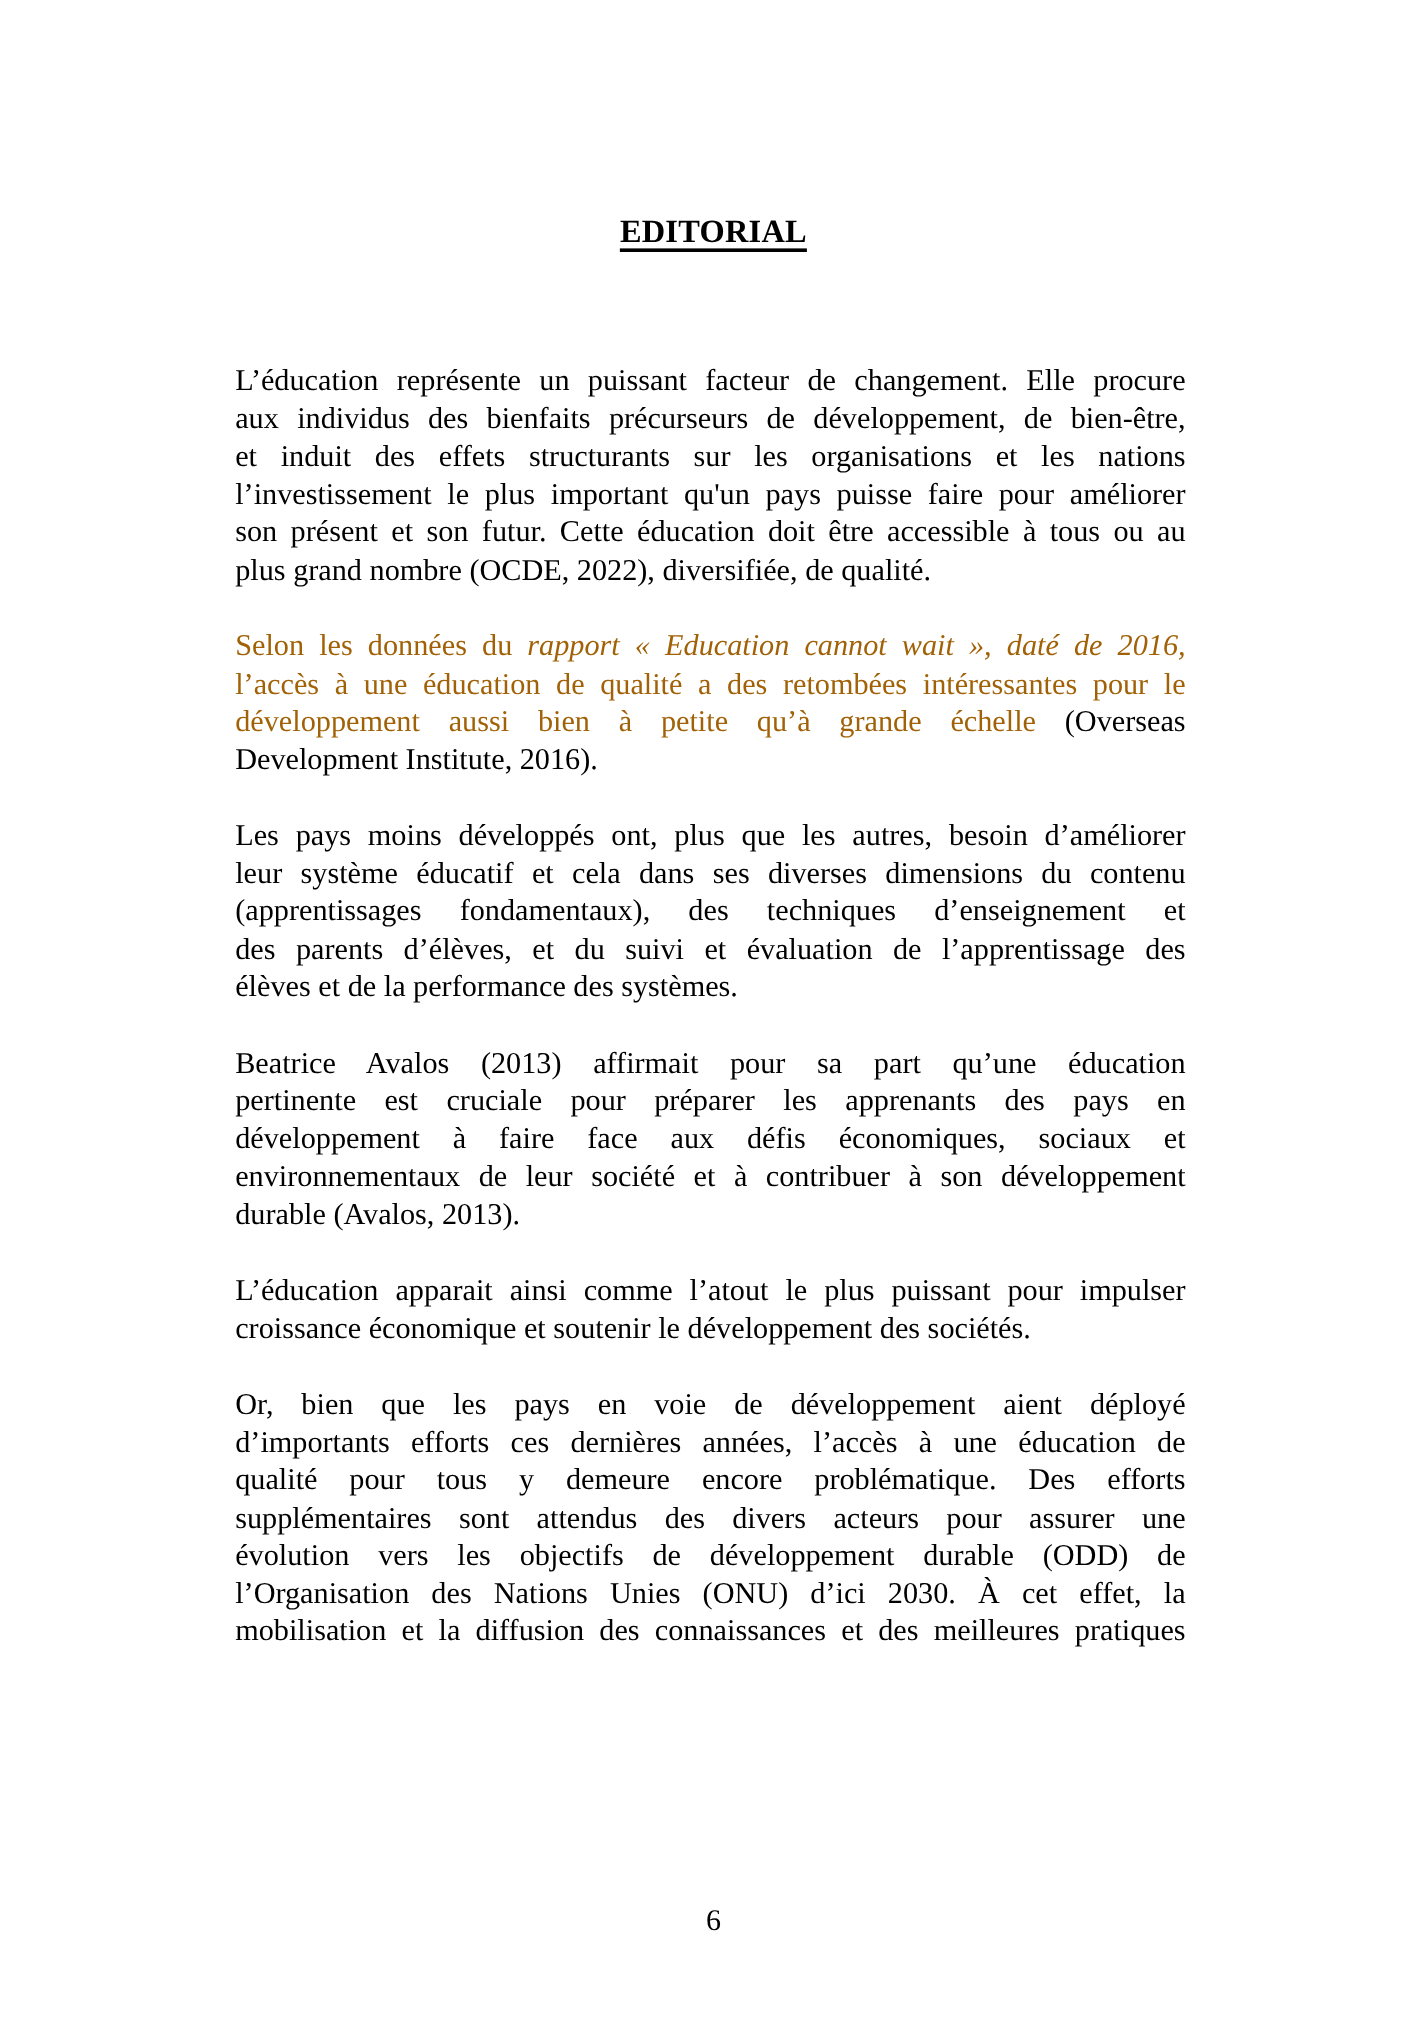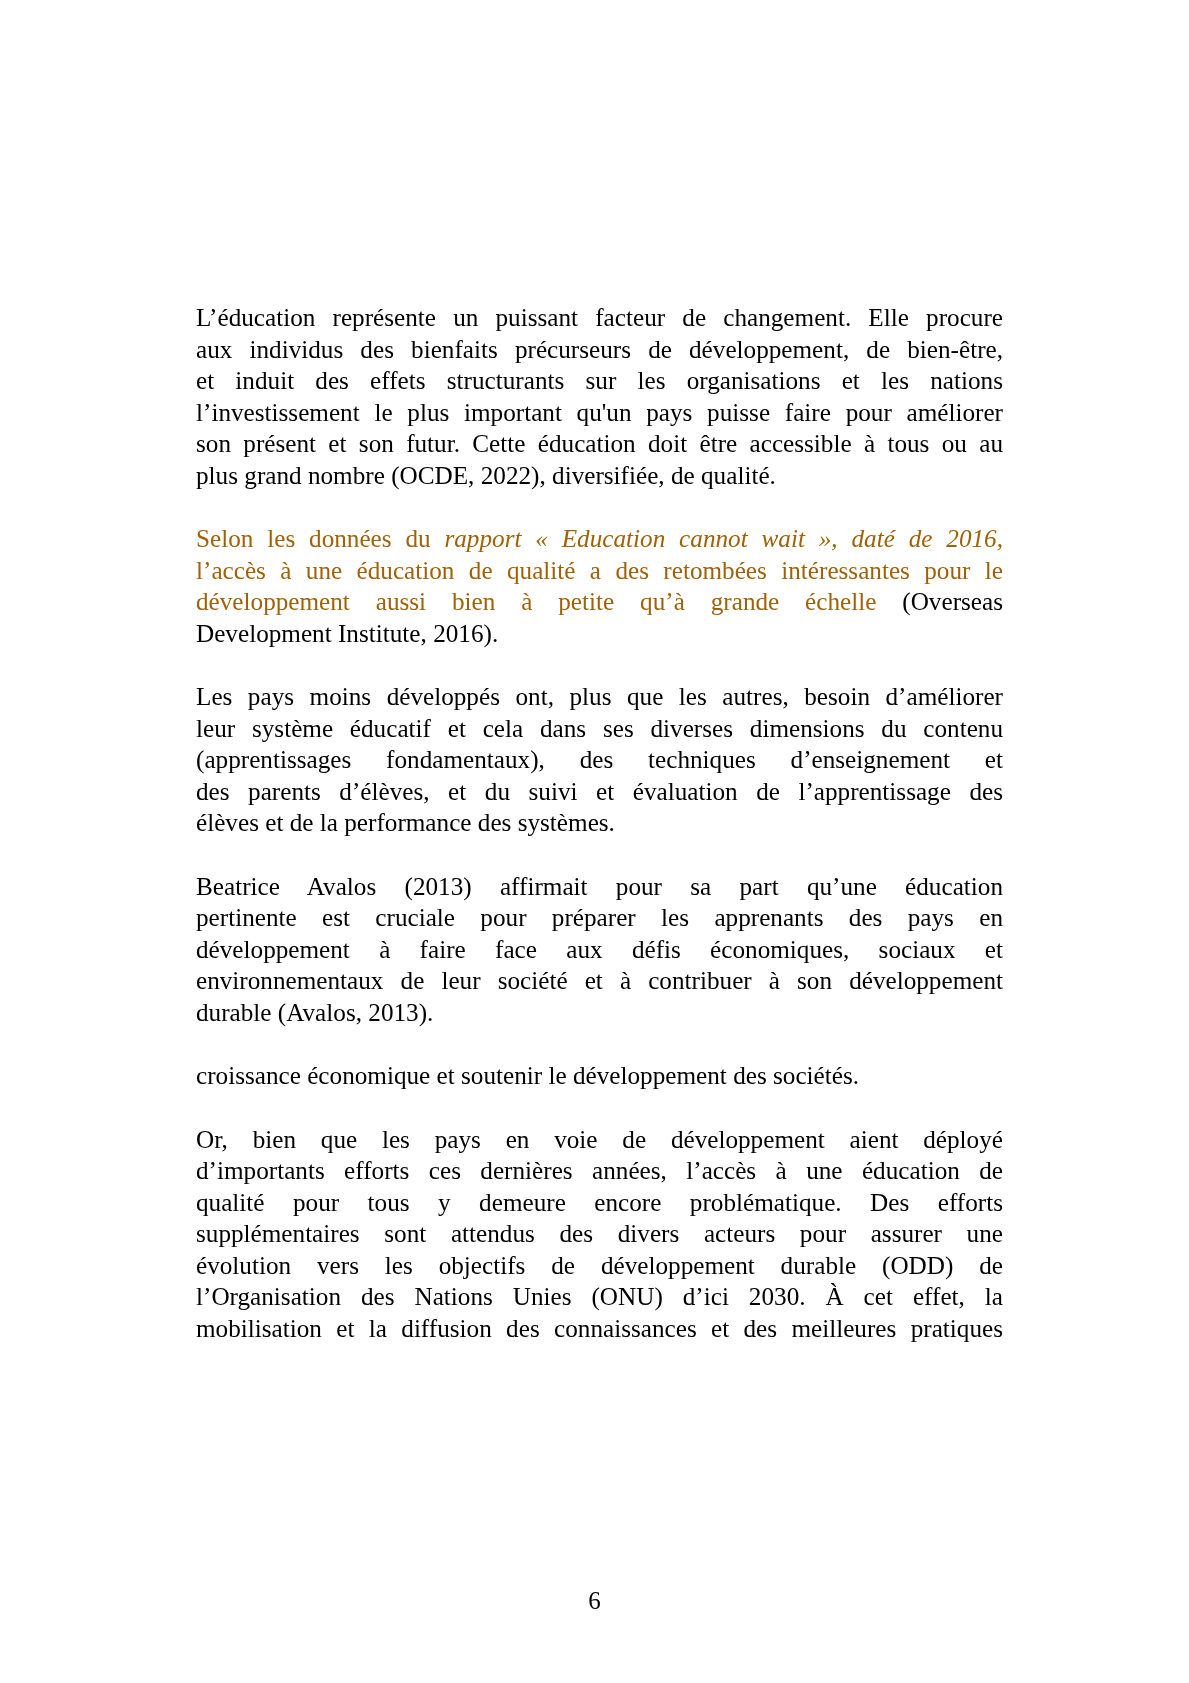--- a/index.html
+++ b/index.html
@@ -40,21 +40,21 @@
     .body {
       position: absolute;
       left: 196px;
       top: 302px;
       width: 807px;
       font-size: 25.2px;
       line-height: 31.5px;
       text-align: justify;
     }
     .para {
-      margin: 0 0 32px 0;
+      margin: 0 15px 32px 0;
     }
     .line {
       display: block;
       text-align: justify;
       text-align-last: justify;
       white-space: nowrap;
       height: 31.5px;
     }
     .line.last {
       text-align-last: left;
@@ -69,20 +69,23 @@
       text-align: center;
       font-size: 25px;
       line-height: 30px;
     }
   </style>
 </head>
 <body>
 
 <div class="page">
 
+  <h1 class="title" style="margin:0;">
+    <span>EDITORIAL</span>
+  </h1>
 
   <div class="body">
 
     <div class="para">
       <span class="line">L’éducation représente un puissant facteur de changement. Elle procure</span>
       <span class="line">aux individus des bienfaits précurseurs de développement, de bien-être,</span>
       <span class="line">et induit des effets structurants sur les organisations et les nations</span>
       <span class="line">l’investissement le plus important qu'un pays puisse faire pour améliorer</span>
       <span class="line">son présent et son futur. Cette éducation doit être accessible à tous ou au</span>
       <span class="line last">plus grand nombre (OCDE, 2022), diversifiée, de qualité.</span>
@@ -105,20 +108,21 @@
 
     <div class="para">
       <span class="line">Beatrice Avalos (2013) affirmait pour sa part qu’une éducation</span>
       <span class="line">pertinente est cruciale pour préparer les apprenants des pays en</span>
       <span class="line">développement à faire face aux défis économiques, sociaux et</span>
       <span class="line">environnementaux de leur société et à contribuer à son développement</span>
       <span class="line last">durable (Avalos, 2013).</span>
     </div>
 
     <div class="para">
+      <span class="line">L’éducation apparait ainsi comme l’atout le plus puissant pour impulser</span>
       <span class="line last">croissance économique et soutenir le développement des sociétés.</span>
     </div>
 
     <div class="para">
       <span class="line">Or, bien que les pays en voie de développement aient déployé</span>
       <span class="line">d’importants efforts ces dernières années, l’accès à une éducation de</span>
       <span class="line">qualité pour tous y demeure encore problématique. Des efforts</span>
       <span class="line">supplémentaires sont attendus des divers acteurs pour assurer une</span>
       <span class="line">évolution vers les objectifs de développement durable (ODD) de</span>
       <span class="line">l’Organisation des Nations Unies (ONU) d’ici 2030. À cet effet, la</span>

